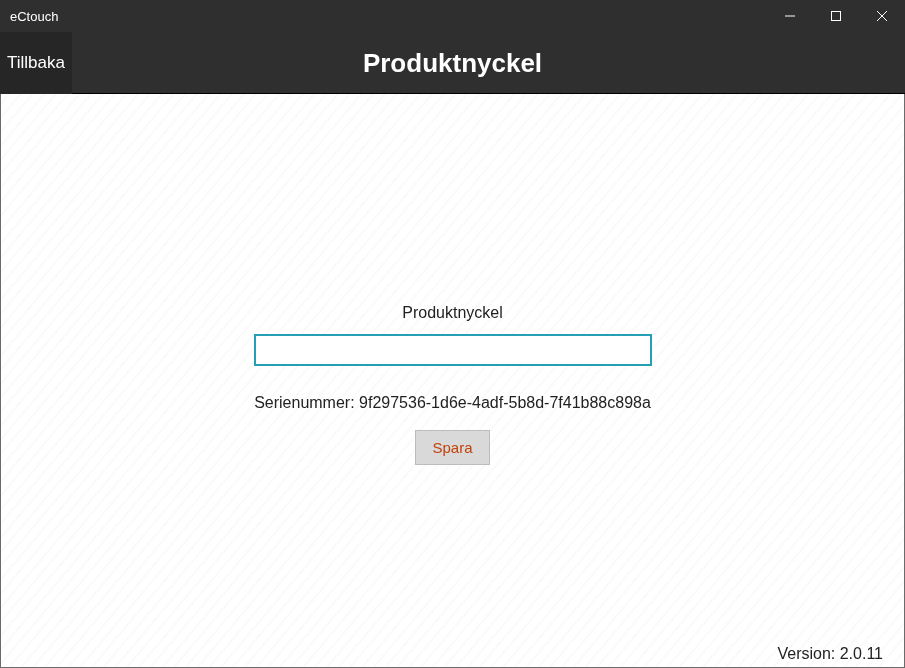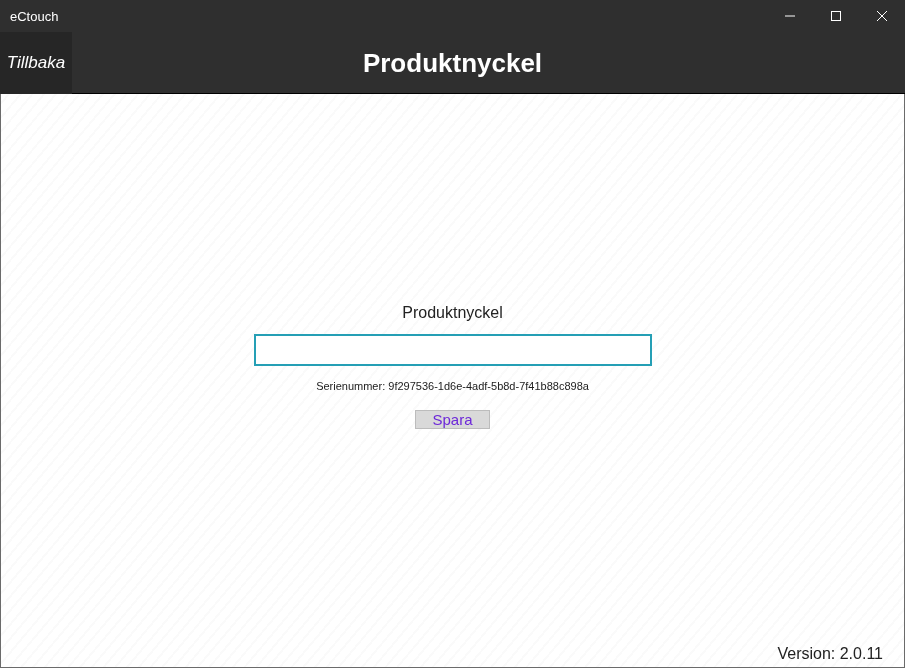--- a/index.html
+++ b/index.html
@@ -41,21 +41,20 @@
     color: #fff;
   }
   .back-btn {
     position: absolute;
     left: 0; top: 0;
     width: 72px; height: 62px;
     background: #262626;
     color: #fff;
     display: flex; align-items: center; justify-content: center;
     font-size: 17px;
-    font-style: italic;
   }
   .page-title {
     position: absolute;
     left: 0; right: 0;
     top: 0; height: 62px;
     display: flex; align-items: center; justify-content: center;
     font-size: 26px;
     font-weight: 600;
     pointer-events: none;
   }
@@ -94,31 +93,31 @@
     height: 32px;
     border: 2px solid #259fb5;
     background: #fff;
     padding: 4px 6px;
     font-size: 15px;
     outline: none;
     display: block;
     margin: 0 auto;
   }
   .serial-line {
-    margin-top: 14px;
-    font-size: 11px;
+    margin-top: 28px;
+    font-size: 16px;
     color: #222;
     white-space: nowrap;
   }
   .save-btn {
     margin-top: 18px;
     display: inline-block;
-    padding: 0 16px;
+    padding: 8px 16px;
     font-size: 15px;
-    color: #6d28d9;
+    color: #c2410c;
     background: #d9d9d9;
     border: 1px solid #bcbcbc;
     cursor: pointer;
   }
 
   .version-label {
     position: absolute;
     right: 21px;
     bottom: 4px;
     font-size: 16px;

